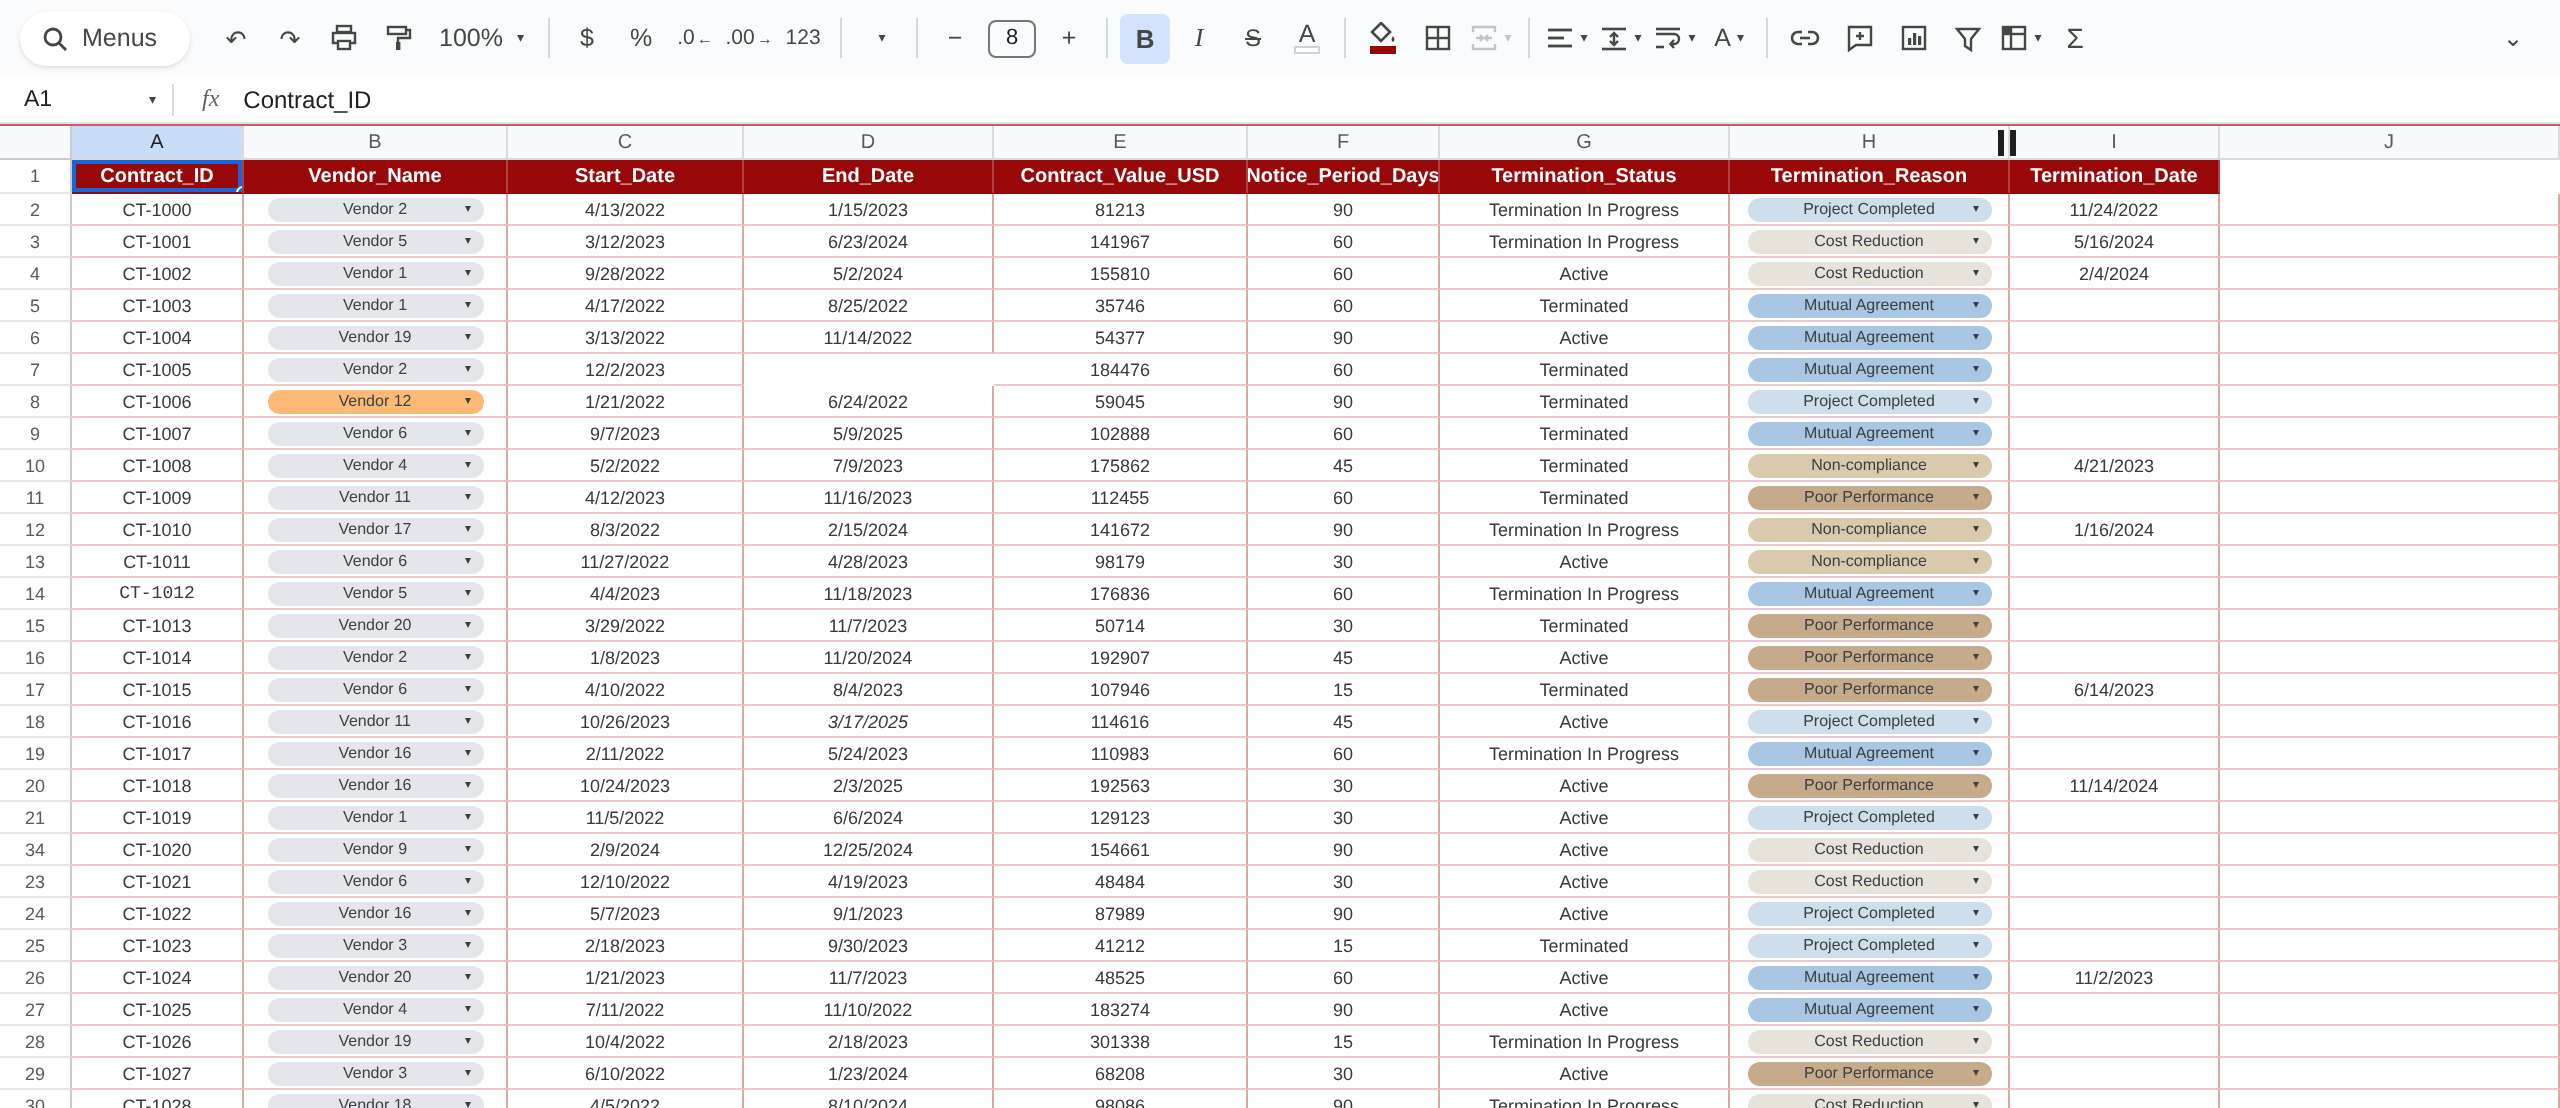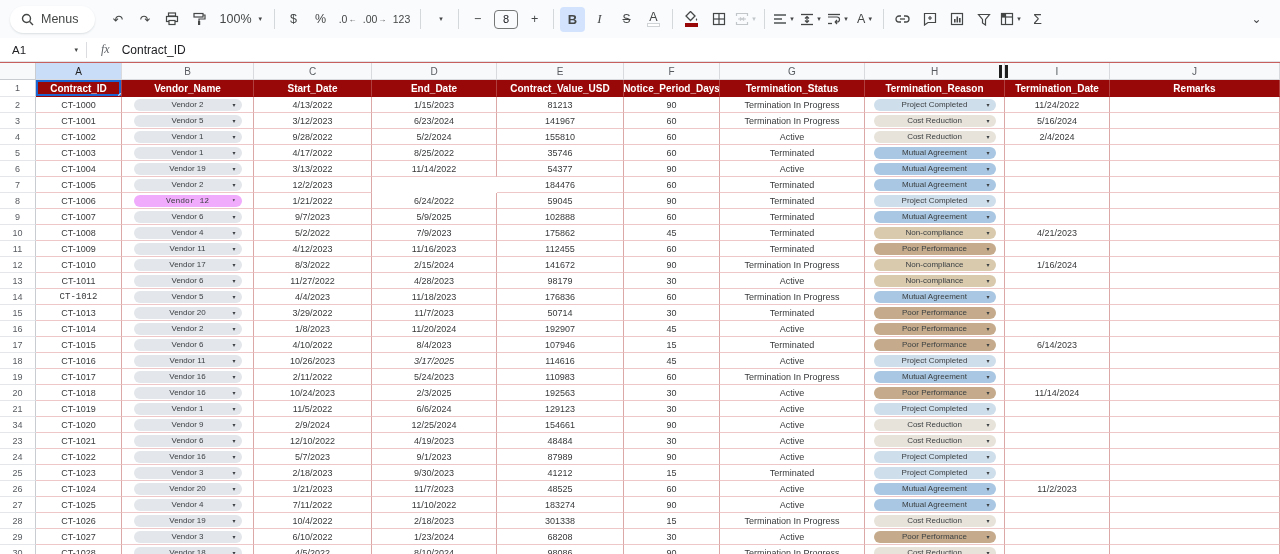--- a/index.html
+++ b/index.html
@@ -293,21 +293,20 @@
         <div class="rownum" style="height: 17px;">1</div>
         <div class="cell hdr sel" style="width: 86px;">Contract_ID<div class="fill-handle"></div></div>
         <div class="cell hdr" style="width: 132px;">Vendor_Name</div>
         <div class="cell hdr" style="width: 118px;">Start_Date</div>
         <div class="cell hdr" style="width: 125px;">End_Date</div>
         <div class="cell hdr" style="width: 127px;">Contract_Value_USD</div>
         <div class="cell hdr" style="width: 96px;">Notice_Period_Days</div>
         <div class="cell hdr" style="width: 145px;">Termination_Status</div>
         <div class="cell hdr" style="width: 140px;">Termination_Reason</div>
         <div class="cell hdr" style="width: 105px;">Termination_Date</div>
-        <div class="cell hdr" style="width: 170px;">Remarks</div>
       </div>
       <div class="sheet-row">
         <div class="rownum">2</div>
         <div class="cell" style="width: 86px;">CT-1000</div>
         <div class="cell" style="width: 132px;">
           <span class="chip vendor" style="background: rgb(227, 231, 236);">
             <span class="chip-label">Vendor 2</span>
             <span class="chip-arrow">▾</span>
           </span>
         </div>
@@ -437,21 +436,21 @@
             <span class="chip-arrow">▾</span>
           </span>
         </div>
         <div class="cell" style="width: 105px;"></div>
         <div class="cell" style="width: 170px;"></div>
       </div>
       <div class="sheet-row">
         <div class="rownum">8</div>
         <div class="cell" style="width: 86px;">CT-1006</div>
         <div class="cell" style="width: 132px;">
-          <span class="chip vendor" style="background: #f0abfc; font-family: Liberation Mono, monospace;">
+          <span class="chip vendor" style="background: #fdba74;">
             <span class="chip-label">Vendor 12</span>
             <span class="chip-arrow">▾</span>
           </span>
         </div>
         <div class="cell" style="width: 118px;">1/21/2022</div>
         <div class="cell" style="width: 125px;">6/24/2022</div>
         <div class="cell" style="width: 127px;">59045</div>
         <div class="cell" style="width: 96px;">90</div>
         <div class="cell" style="width: 145px;">Terminated</div>
         <div class="cell" style="width: 140px;">

